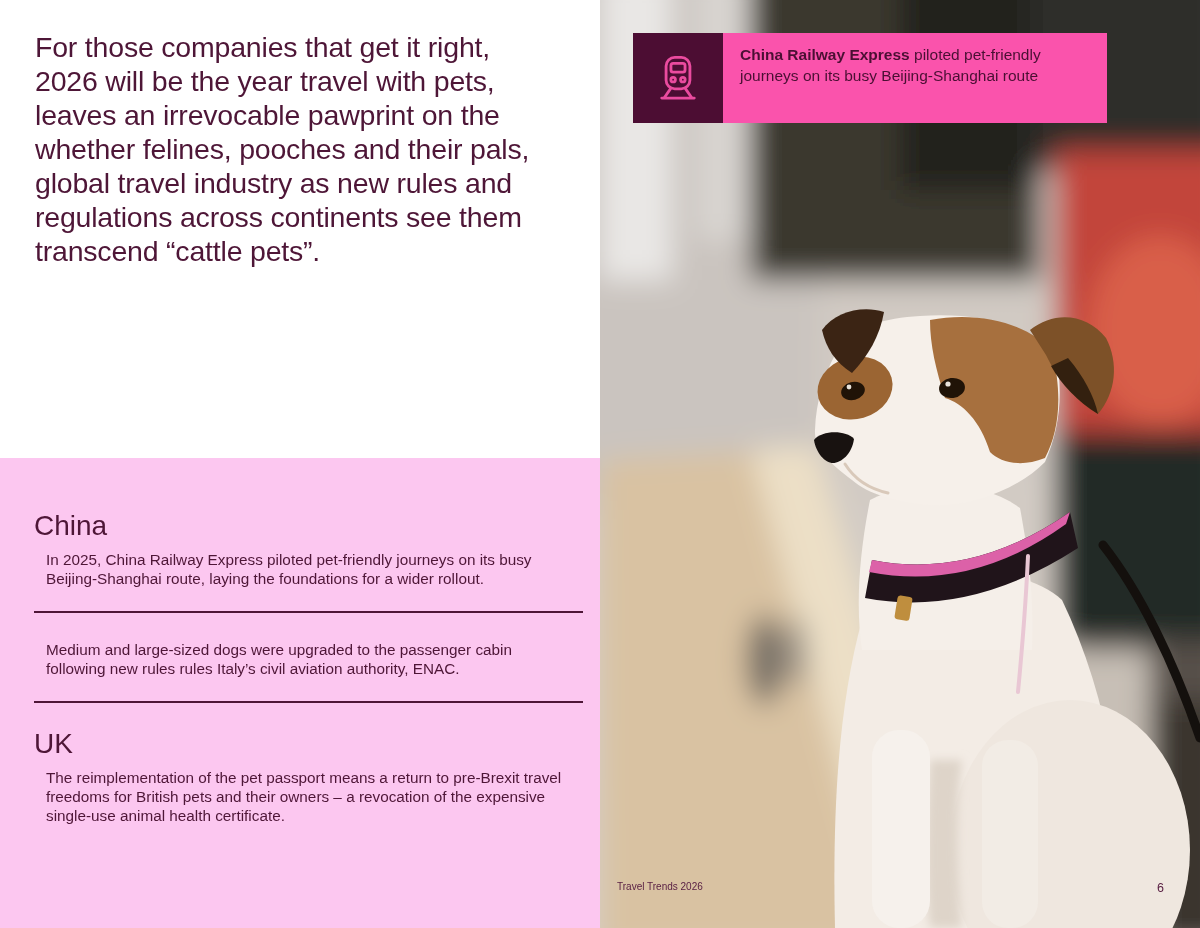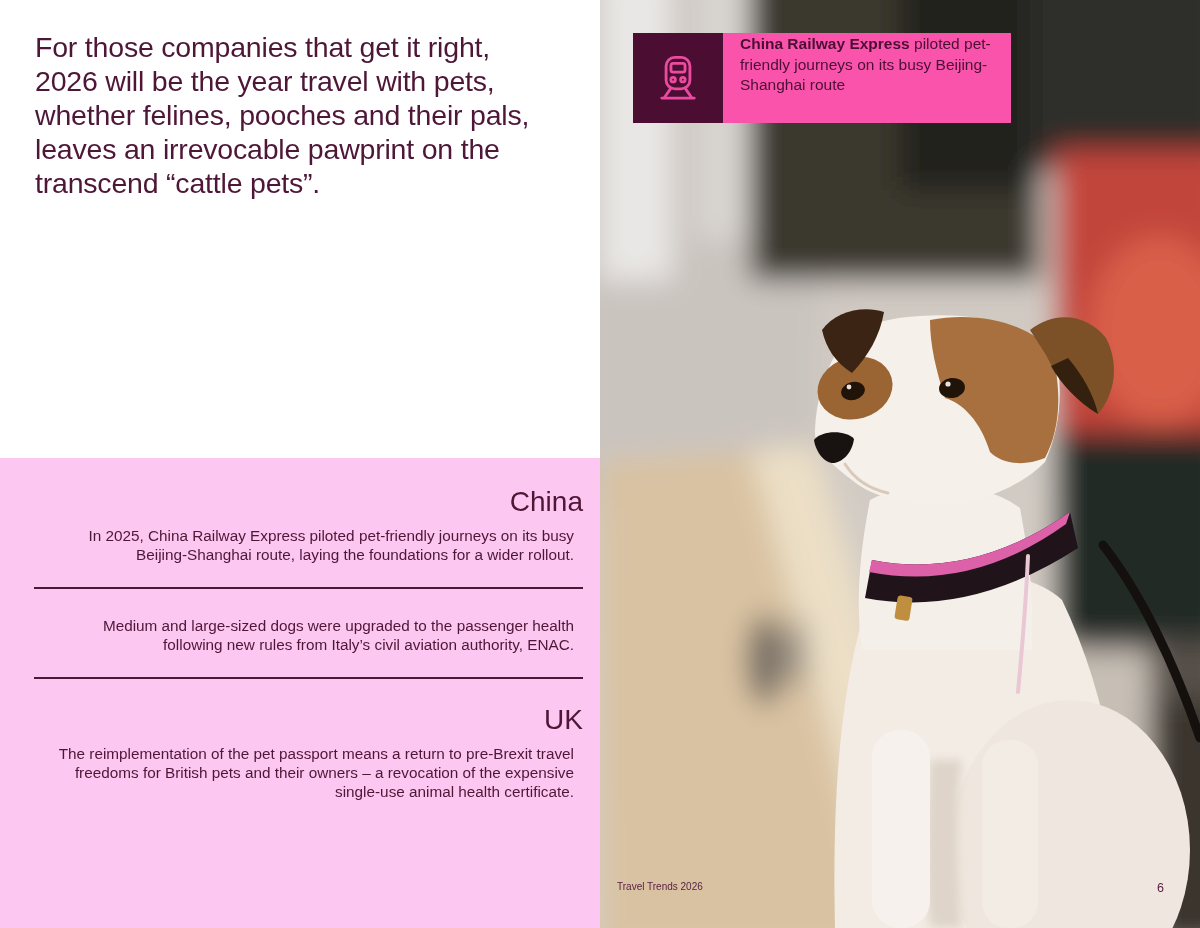--- a/index.html
+++ b/index.html
@@ -11,21 +11,21 @@
   .left-col{position:absolute;left:0;top:0;width:600px;height:700px;background:#ffffff;}
   .headline{
     position:absolute;left:35px;top:30px;width:555px;
     font-size:28.5px;line-height:34px;letter-spacing:-0.2px;
     color:#4e1637;font-weight:400;
   }
   .pink-panel{
     position:absolute;left:0;top:458px;width:600px;height:470px;
     background:#fcc7f0;color:#4e1637;
   }
-  .panel-inner{position:absolute;left:34px;top:28px;width:549px;text-align:right;}
+  .panel-inner{position:absolute;left:34px;top:52px;width:549px;}
   .section h2{
     margin:0;font-size:28px;font-weight:400;line-height:31px;color:#4e1637;
   }
   .section p{
     margin:9px 0 0 12px;max-width:528px;
     font-size:15.3px;line-height:19px;color:#4e1637;
   }
   .divider{
     border:none;border-top:2px solid #4e1637;
     margin:23px 0 0 0;width:549px;height:0;
@@ -46,49 +46,51 @@
   }
   
   .callout{
     position:absolute;left:633px;top:33px;height:90px;display:flex;z-index:5;
   }
   .callout .icon-tile{
     width:90px;height:90px;background:#4c0d33;flex:0 0 auto;
     display:flex;align-items:center;justify-content:center;
   }
   .callout .txt-tile{
-    width:288px;height:90px;background:#fa53ac;box-sizing:border-box;
-    padding:1px 18px 0 17px;
+    width:384px;height:90px;background:#fa53ac;box-sizing:border-box;
+    padding:12px 18px 0 17px;
     font-size:15.5px;line-height:20.5px;color:#4a0f33;
   }
   .callout .txt-tile .b{font-weight:700;}
 </style>
 </head>
 <body>
 
 <div class="page">
 
   <div class="left-col">
     <div class="headline">
       <div>For those companies that get it right,</div>
       <div>2026 will be the year travel with pets,</div>
+      <div>leaves an irrevocable pawprint on the</div>
       <div>whether felines, pooches and their pals,</div>
-      <div>leaves an irrevocable pawprint on the</div>
+      <div>global travel industry as new rules and</div>
+      <div>regulations across continents see them</div>
       <div>transcend “cattle pets”.</div>
     </div>
 
     <div class="pink-panel">
       <div class="panel-inner">
         <div class="section">
           <h2>China</h2>
           <p>In 2025, China Railway Express piloted pet-friendly journeys on its busy Beijing-Shanghai route, laying the foundations for a wider rollout.</p>
         </div>
         <hr class="divider">
         <div class="section sec-gap-a">
-          <p>Medium and large-sized dogs were upgraded to the passenger health following new rules from Italy’s civil aviation authority, ENAC.</p>
+          <p>Medium and large-sized dogs were upgraded to the passenger cabin following new rules rules Italy’s civil aviation authority, ENAC.</p>
         </div>
         <hr class="divider">
         <div class="section sec-gap-b">
           <h2>UK</h2>
           <p>The reimplementation of the pet passport means a return to pre-Brexit travel freedoms for British pets and their owners – a revocation of the expensive single-use animal health certificate.</p>
         </div>
       </div>
 
     </div>
   </div>

